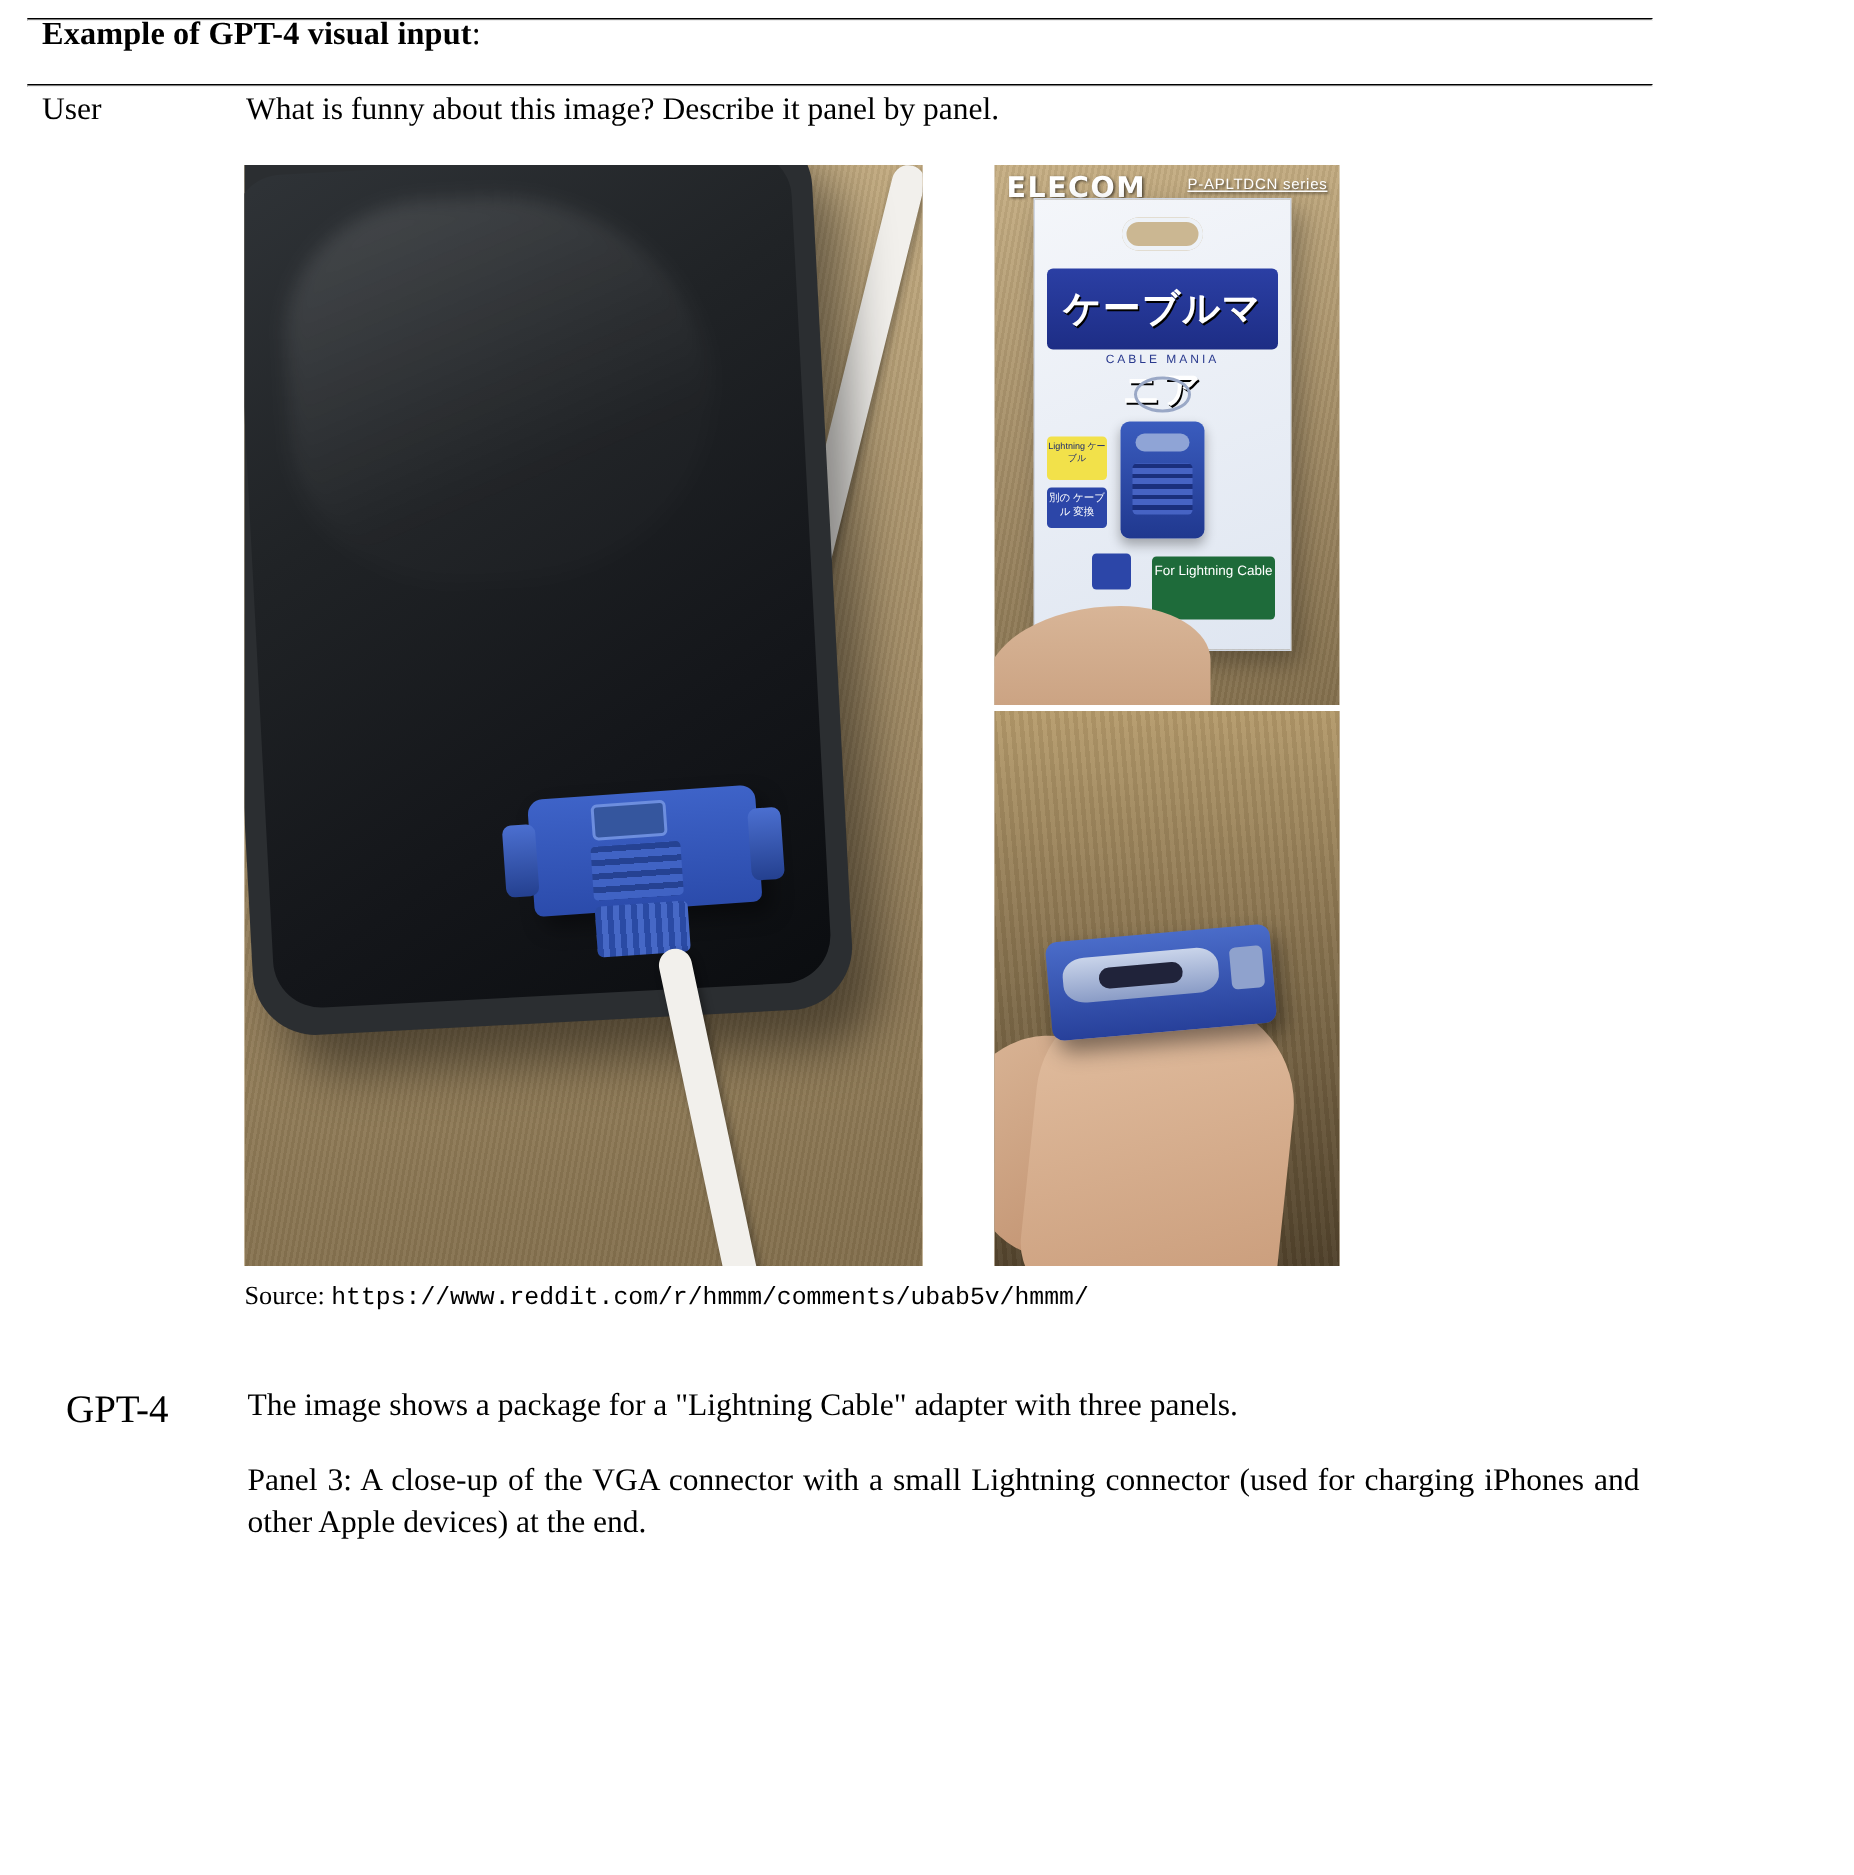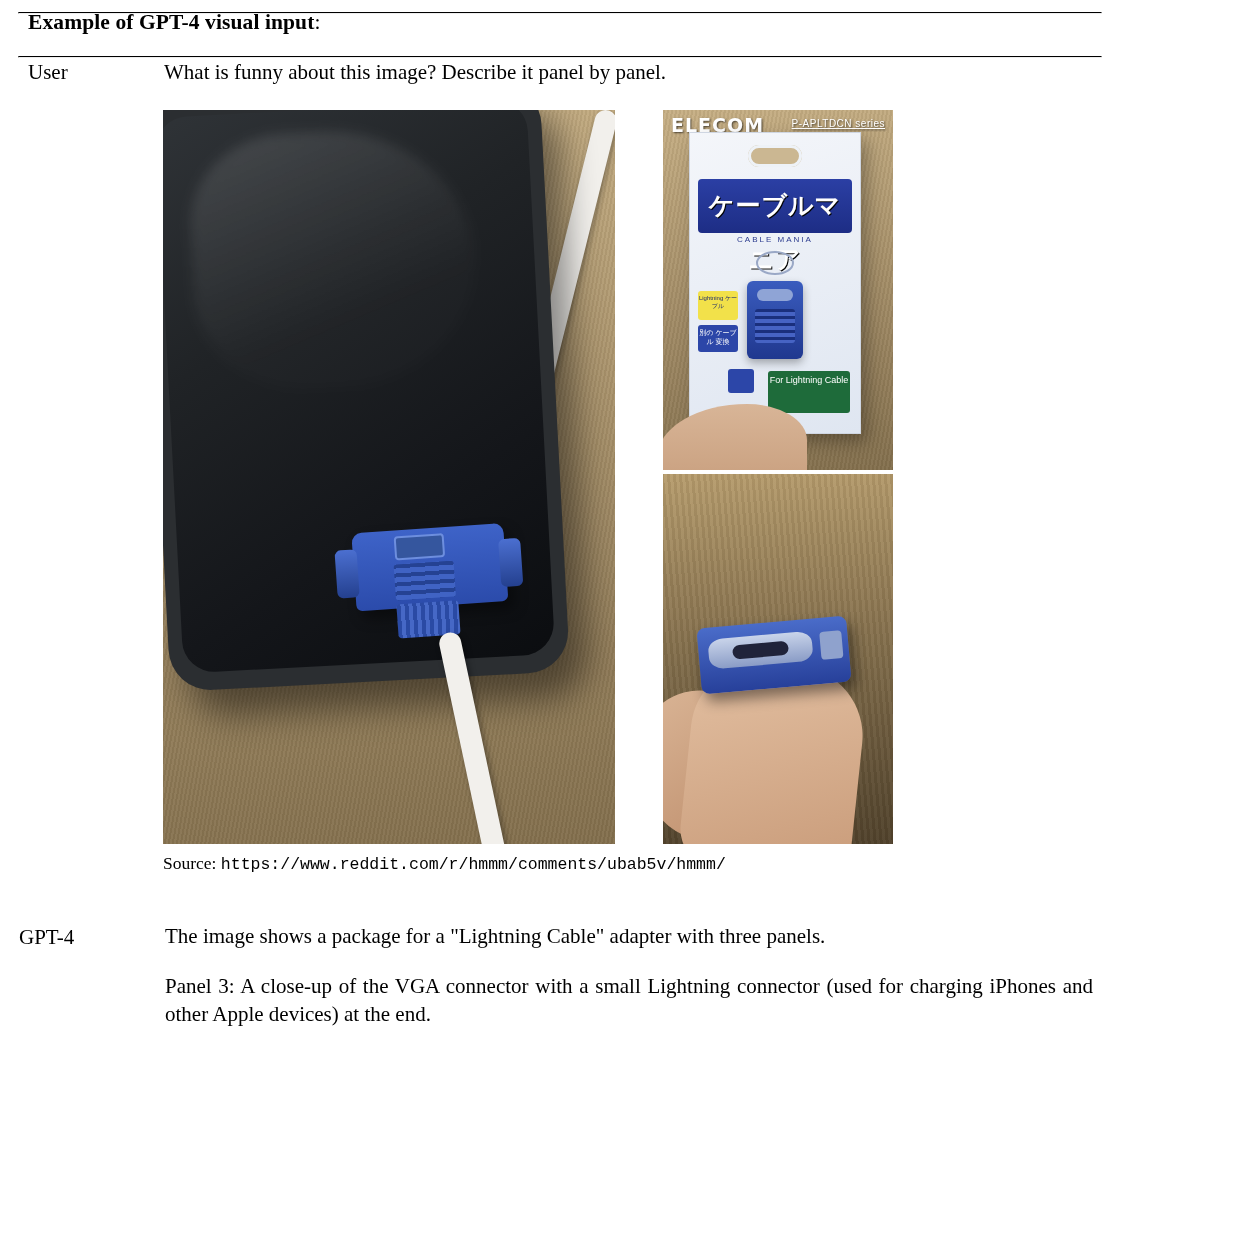--- a/index.html
+++ b/index.html
@@ -53,23 +53,23 @@
   }
   .user-question {
     position: absolute;
     left: 164px;
     top: 60px;
     font-size: 21px;
     width: 920px;
   }
   .role-gpt {
     position: absolute;
-    left: 19px;
+    left: 44px;
     top: 925px;
-    font-size: 21px;
+    font-size: 26px;
   }
   .answer {
     position: absolute;
     left: 165px;
     top: 923px;
     width: 928px;
     font-size: 21px;
     line-height: 1.33;
   }
   .answer p {

